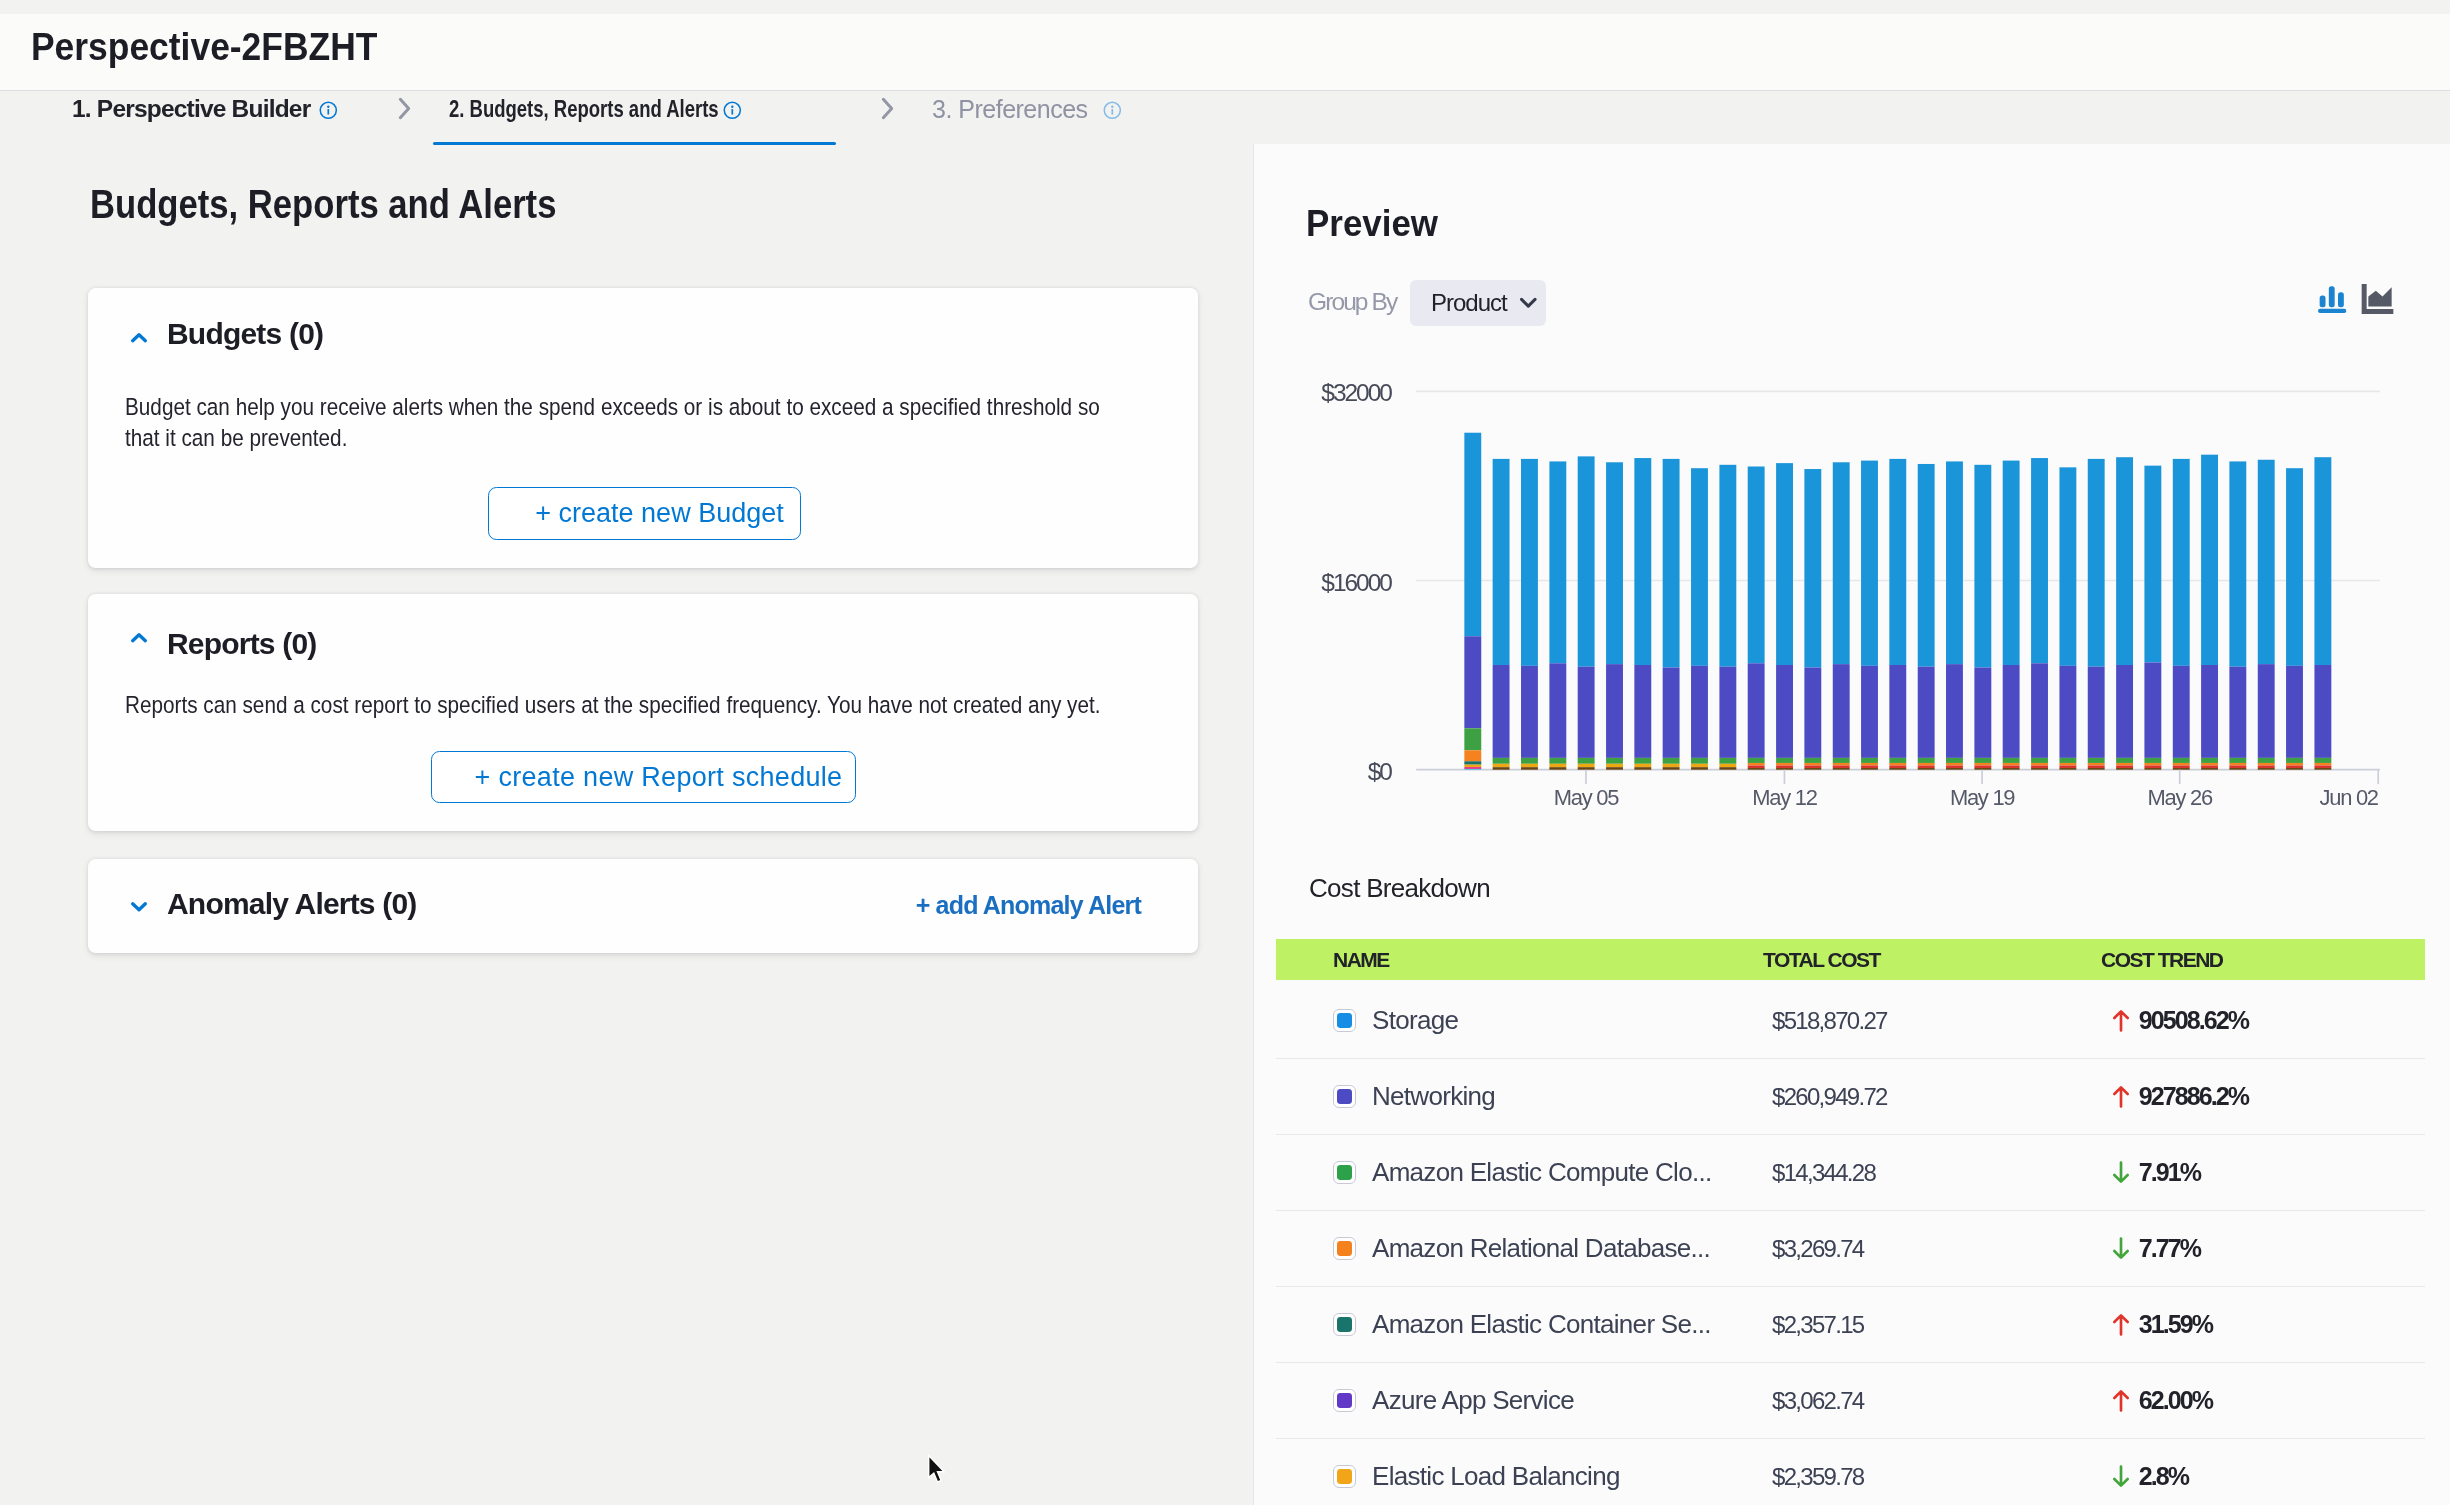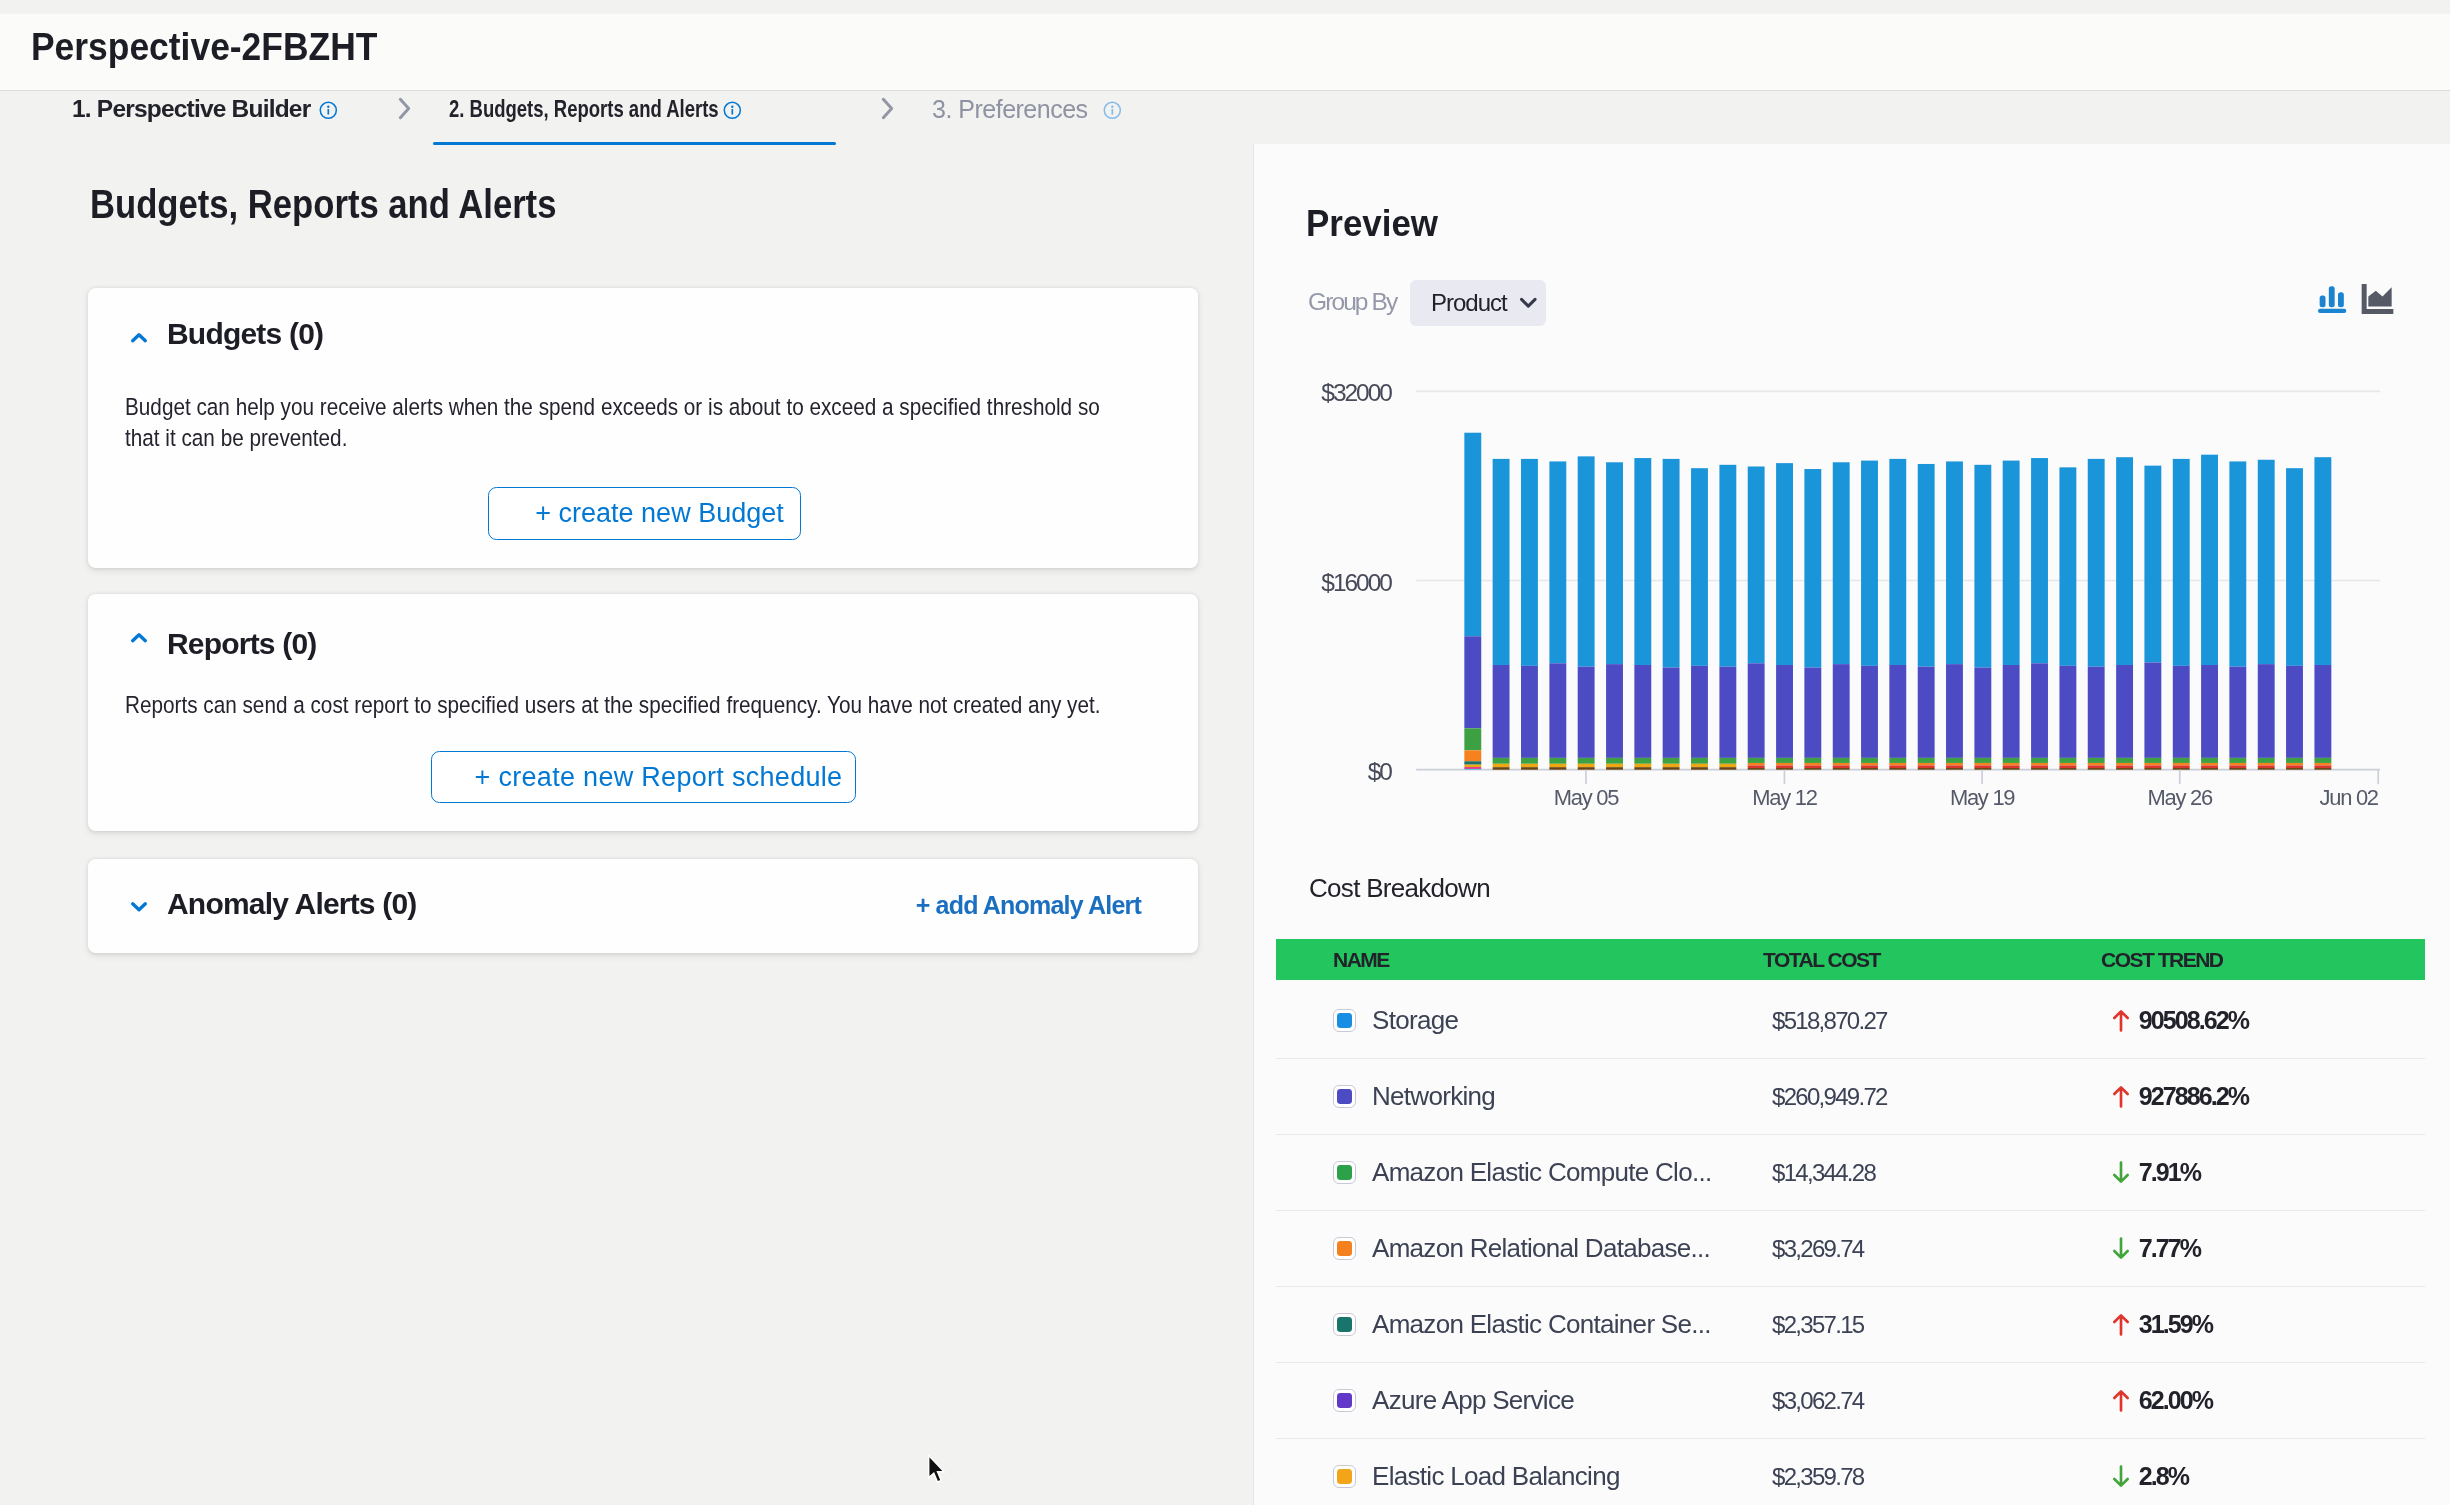--- a/index.html
+++ b/index.html
@@ -18,21 +18,21 @@
 .cdesc { font-size:24.5px; color:#24242e; letter-spacing:0; line-height:31px; transform-origin:0 0; transform:scaleX(var(--sx-desc,1)); }
 .btn { position:absolute; border:1.7px solid #0278d5; border-radius:8.4px; color:#0278d5; font-size:27px; letter-spacing:0; display:flex; align-items:center; justify-content:center; background:#fff;padding-left:30px; }
 .addlink { position:absolute; right:57px; font-size:25px; font-weight:700; color:#1b6fc1; letter-spacing:-0.8px; }
 .preview { position:absolute; left:1306px; top:203px; font-size:37px; font-weight:700; color:#1d1d26; letter-spacing:0; transform-origin:0 0; transform:scaleX(var(--sx-prev,1)); white-space:nowrap; }
 .groupby { position:absolute; left:1308px; top:288px; font-size:24.5px; color:#9598a8; letter-spacing:-1.9px; }
 .select { position:absolute; left:1410px; top:280px; width:136px; height:46px; background:#e9e9f1; border-radius:6px; display:flex; align-items:center; padding-left:21px; font-size:24px; color:#22222a; letter-spacing:-1px; }
 .chart { position:absolute; }
 .axlab { font-size:26px; fill:#555968; letter-spacing:-1.5px; font-family:"Liberation Sans",sans-serif; }
 .aylab { font-size:29px; fill:#474a58; letter-spacing:-2.4px; font-family:"Liberation Sans",sans-serif; }
 .cbhead { position:absolute; left:1309px; top:873px; font-size:26px; font-weight:500; color:#22222a; letter-spacing:-0.7px; }
-.thead { position:absolute; left:1276px; top:939px; width:1149px; height:41px; background:#22c55e; display:flex; align-items:center; font-size:21px; font-weight:700; color:#22222a; letter-spacing:-1.5px;text-align:center; }
+.thead { position:absolute; left:1276px; top:939px; width:1149px; height:41px; background:#bef264; display:flex; align-items:center; font-size:21px; font-weight:700; color:#22222a; letter-spacing:-1.5px;text-align:center; }
 .trow { position:absolute; left:1276px; width:1149px; border-bottom:0.8px solid #e9e9ed; display:flex; align-items:center; }
 .cbx { position:absolute; width:23px; height:23px; border:0.8px solid #c9c9d6; border-radius:6px; background:#fff; display:flex; align-items:center; justify-content:center; }
 .cbx > span { width:14.4px; height:14.4px; border-radius:3.4px; display:block; }
 .tname { position:absolute; left:96px; font-size:26px; color:#3c4254; letter-spacing:-0.7px; white-space:nowrap; }
 .tcost { position:absolute; left:496px; font-size:24px; color:#3c4254; letter-spacing:-1.7px; }
 .ttrend { position:absolute; left:834px; display:flex; align-items:center; }
 .ttrend b { font-size:25px; color:#22222a; letter-spacing:-1.9px; margin-left:6.8px; }
 .arr { display:block; }
 </style></head>
 <body>

